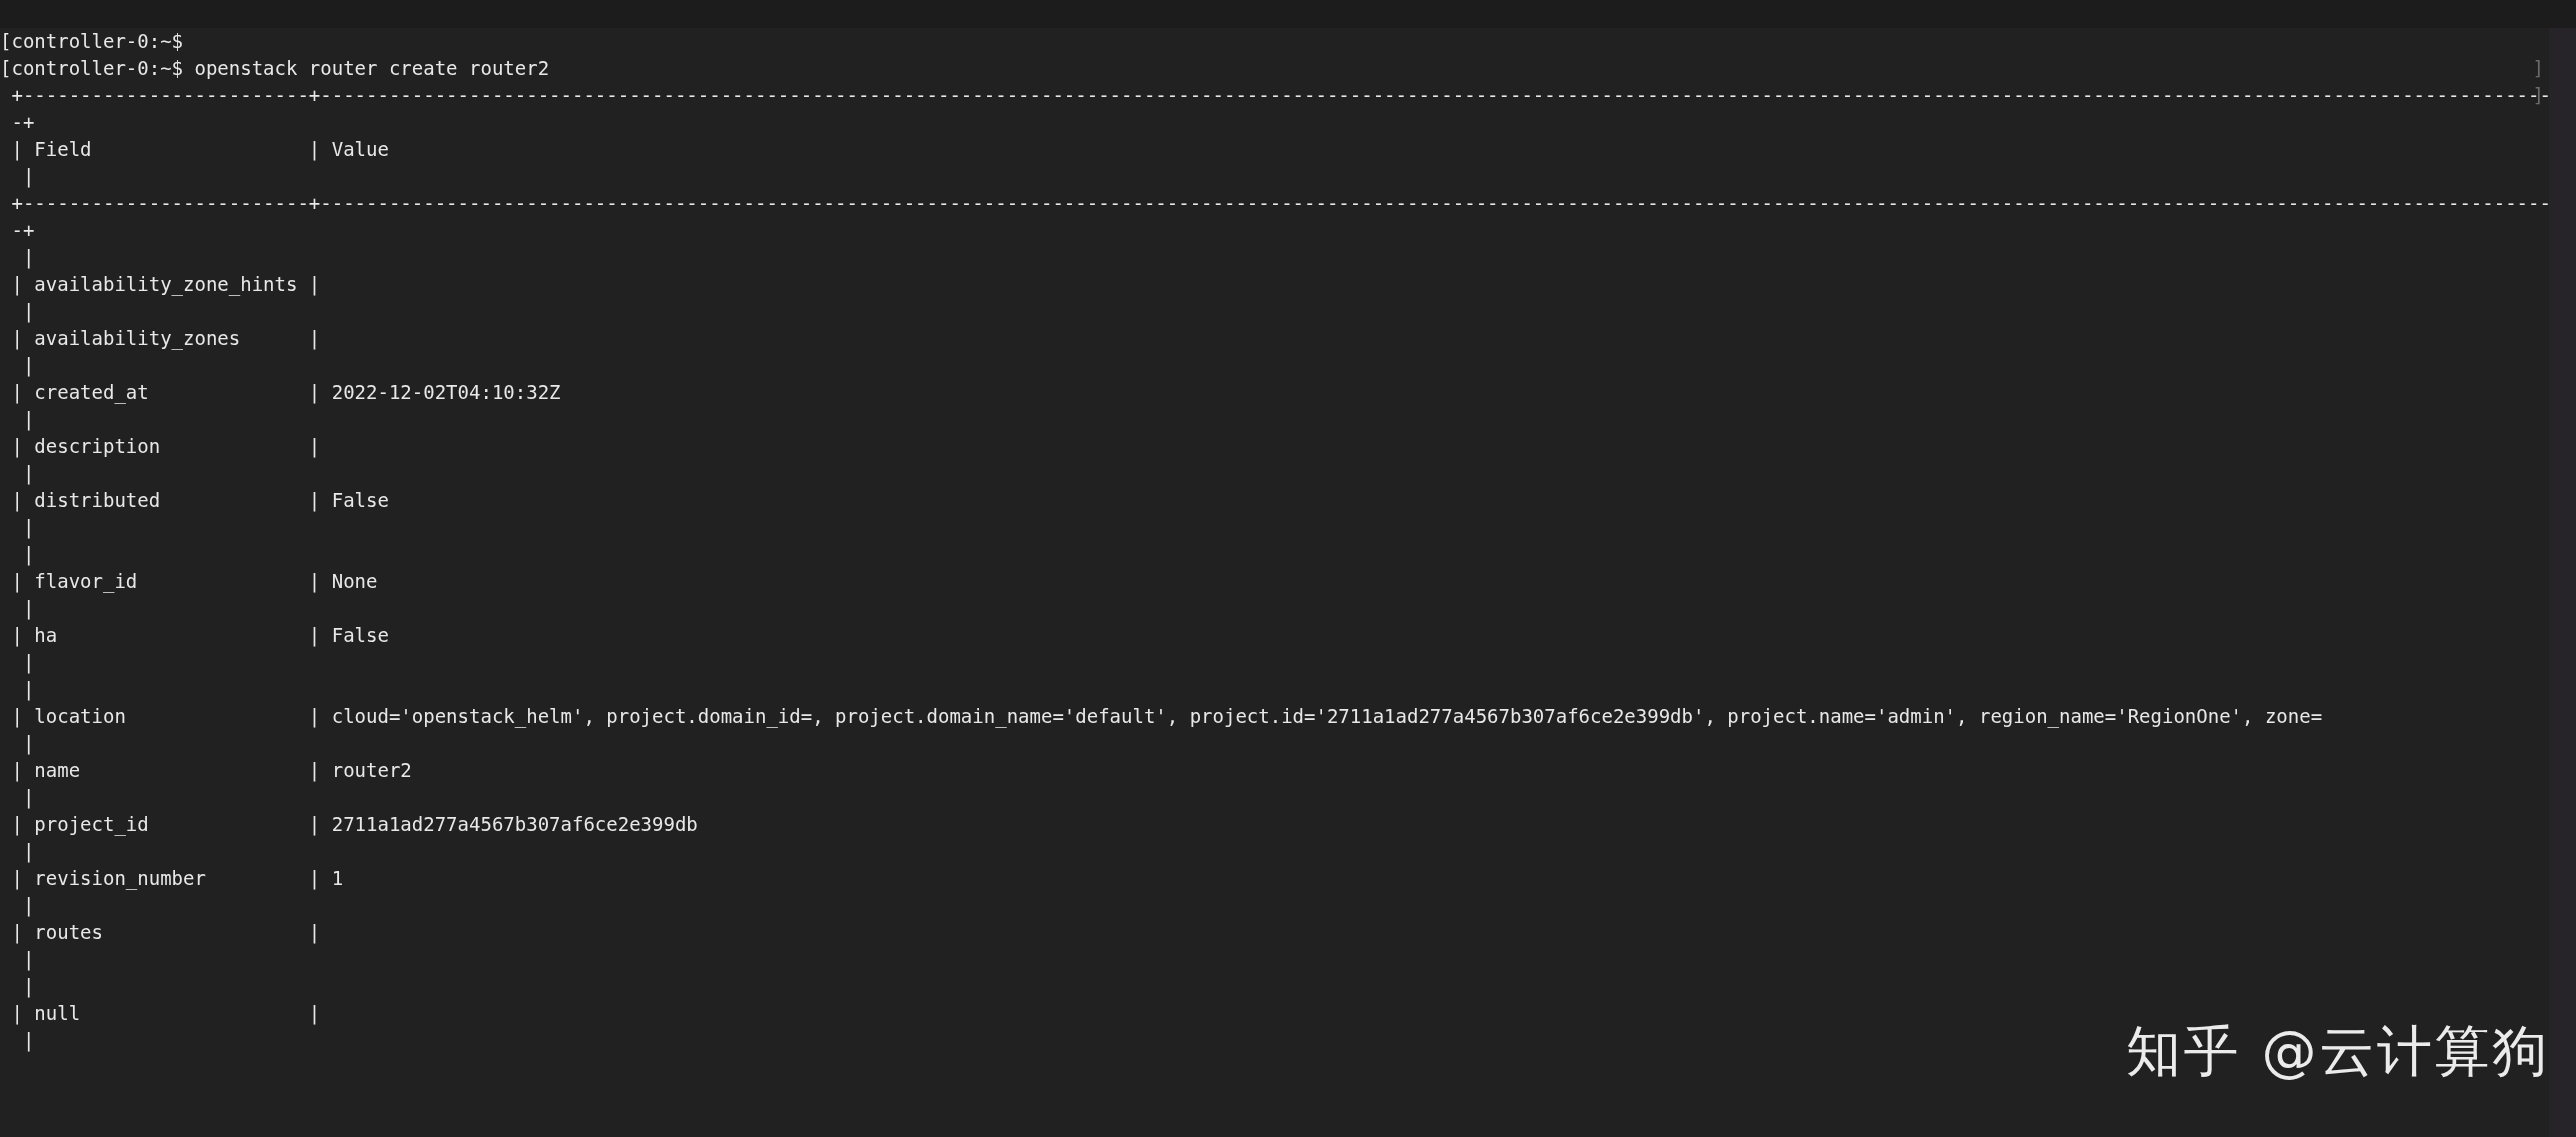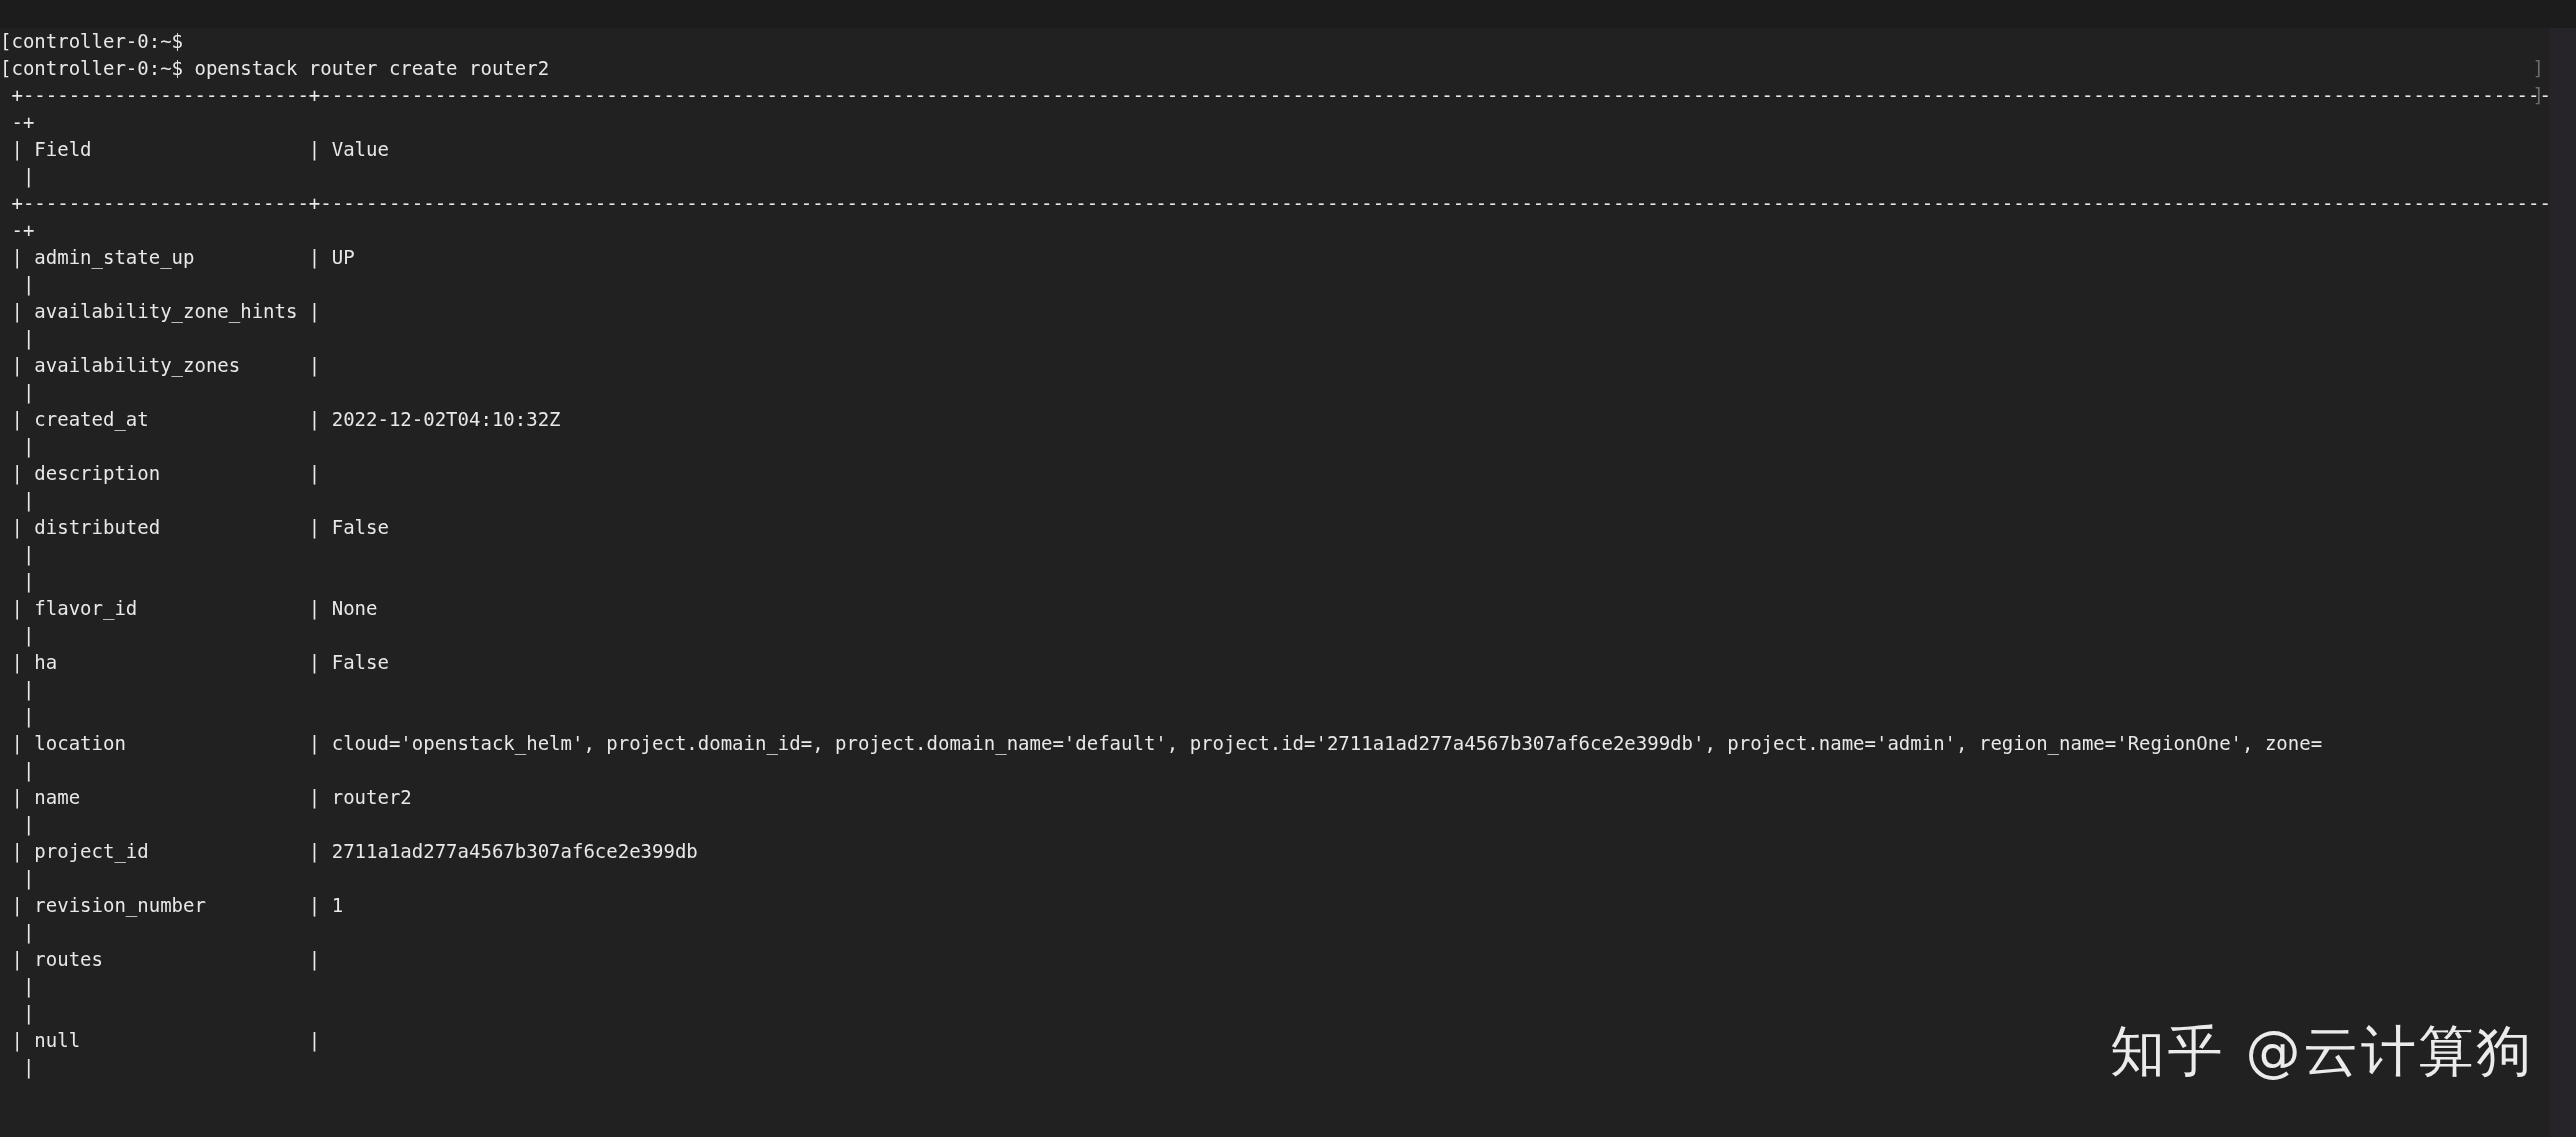--- a/index.html
+++ b/index.html
@@ -67,21 +67,21 @@
   }
 
   .line-wrap {
     position: relative;
     display: block;
     height: 27px;
   }
 
   #watermark {
     position: absolute;
-    right: 42px;
+    right: 26px;
     top: 991px;
     font-family: "DejaVu Sans", "Liberation Sans", sans-serif;
     font-size: 55px;
     line-height: 64px;
     color: #f2f2f2;
     letter-spacing: 2.7px;
     white-space: pre;
     z-index: 2;
     opacity: 0.97;
   }
@@ -112,23 +112,20 @@
       <div class="line-wrap">
         <span class="line">  |</span>
       </div>
       <div class="line-wrap">
         <span class="line"> +-------------------------+--------------------------------------------------------------------------------------------------------------------------------------------------------------------------------------------------------------------------------------------------------------------------</span>
       </div>
       <div class="line-wrap">
         <span class="line"> -+</span>
       </div>
       <div class="line-wrap">
-        <span class="line"> | admin_state_up          | UP</span>
-      </div>
-      <div class="line-wrap">
         <span class="line">  |</span>
       </div>
       <div class="line-wrap">
         <span class="line"> | availability_zone_hints |</span>
       </div>
       <div class="line-wrap">
         <span class="line">  |</span>
       </div>
       <div class="line-wrap">
         <span class="line"> | availability_zones      |</span>

